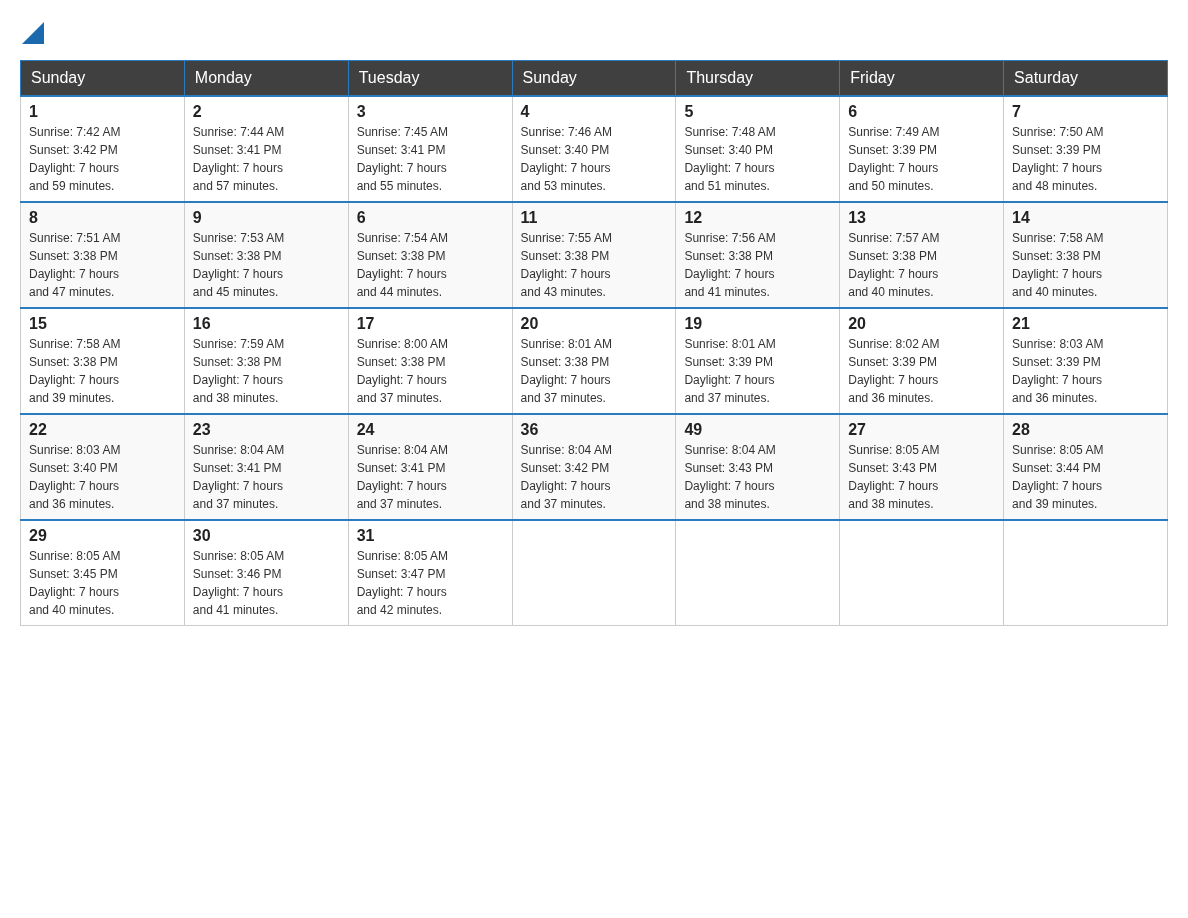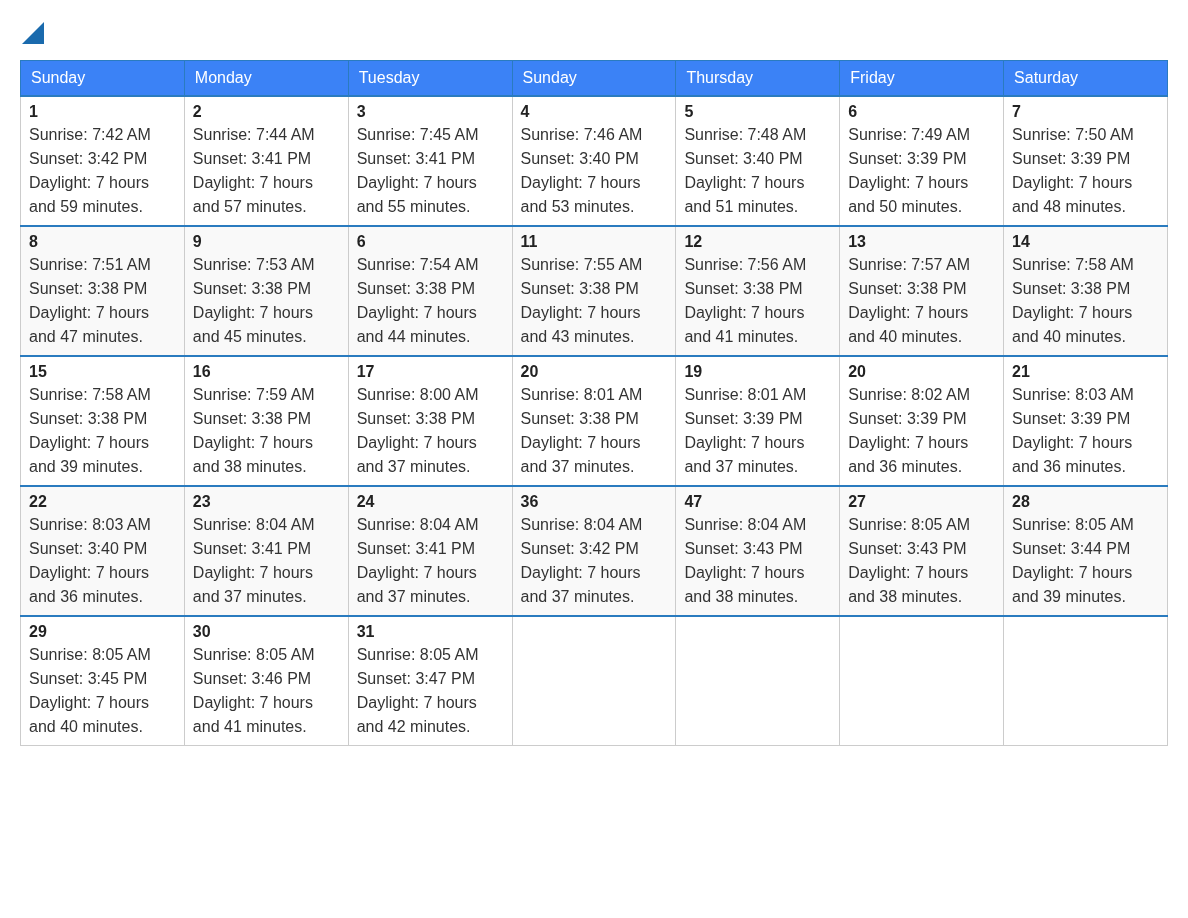--- a/index.html
+++ b/index.html
@@ -44,21 +44,21 @@
       font-size: 20px;
       color: #444;
       margin-top: 4px;
     }
     .calendar {
       width: 100%;
       border-collapse: collapse;
       border: 1px solid #ccc;
     }
     .calendar th {
-      background-color: #3b82f6;
+      background-color: #404040;
       color: #fff;
       padding: 8px 10px;
       text-align: left;
       font-size: 16px;
       font-weight: normal;
       border: 1px solid #2a7bbf;
     }
     .calendar td {
       vertical-align: top;
       padding: 6px 8px;
@@ -71,21 +71,21 @@
       background: #f9f9f9;
     }
     .day-number {
       font-size: 16px;
       font-weight: bold;
       color: #222;
       display: block;
       margin-bottom: 2px;
     }
     .day-info {
-      font-size: 16px;
+      font-size: 12px;
       color: #333;
       line-height: 1.5;
     }
     .week-row td {
       border-top: 2px solid #2a7bbf;
     }
     .empty-cell {
       background: #fff !important;
     }
   </style>
@@ -324,21 +324,21 @@
         </td>
         <td>
           <span class="day-number">36</span>
           <div class="day-info">
             Sunrise: 8:04 AM<br>
             Sunset: 3:42 PM<br>
             Daylight: 7 hours<br>and 37 minutes.
           </div>
         </td>
         <td>
-          <span class="day-number">47</span>
+          <span class="day-number">49</span>
           <div class="day-info">
             Sunrise: 8:04 AM<br>
             Sunset: 3:43 PM<br>
             Daylight: 7 hours<br>and 38 minutes.
           </div>
         </td>
         <td>
           <span class="day-number">27</span>
           <div class="day-info">
             Sunrise: 8:05 AM<br>

